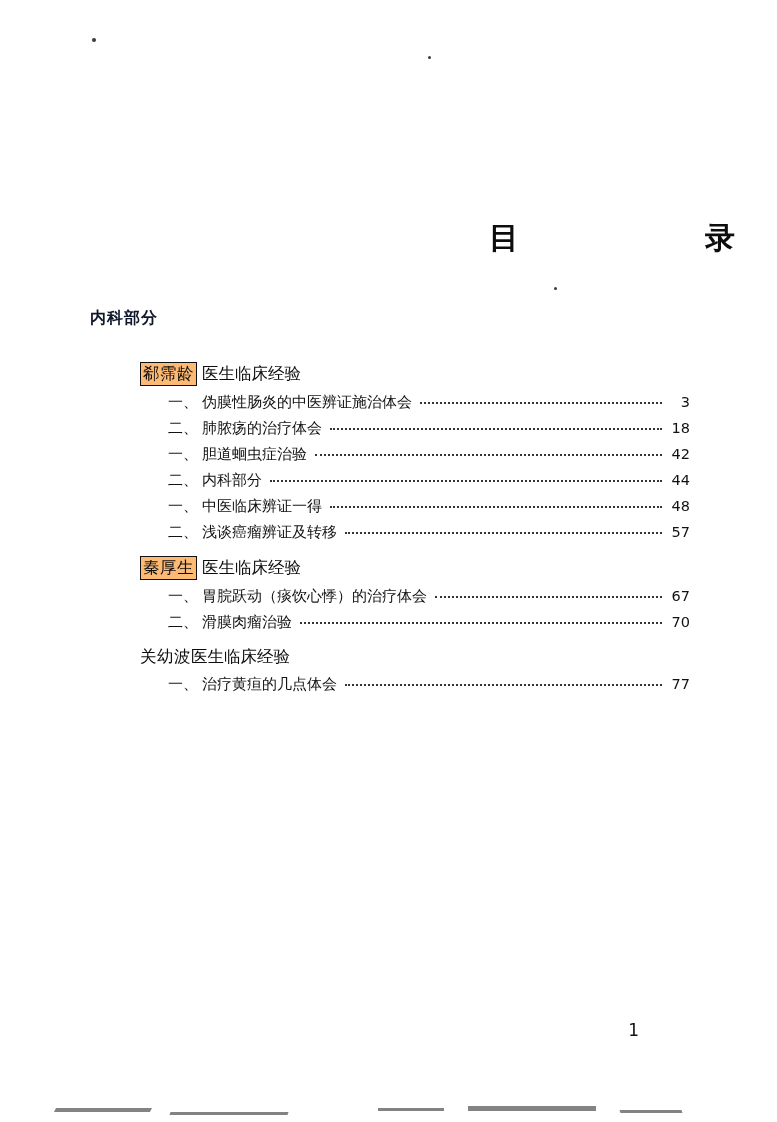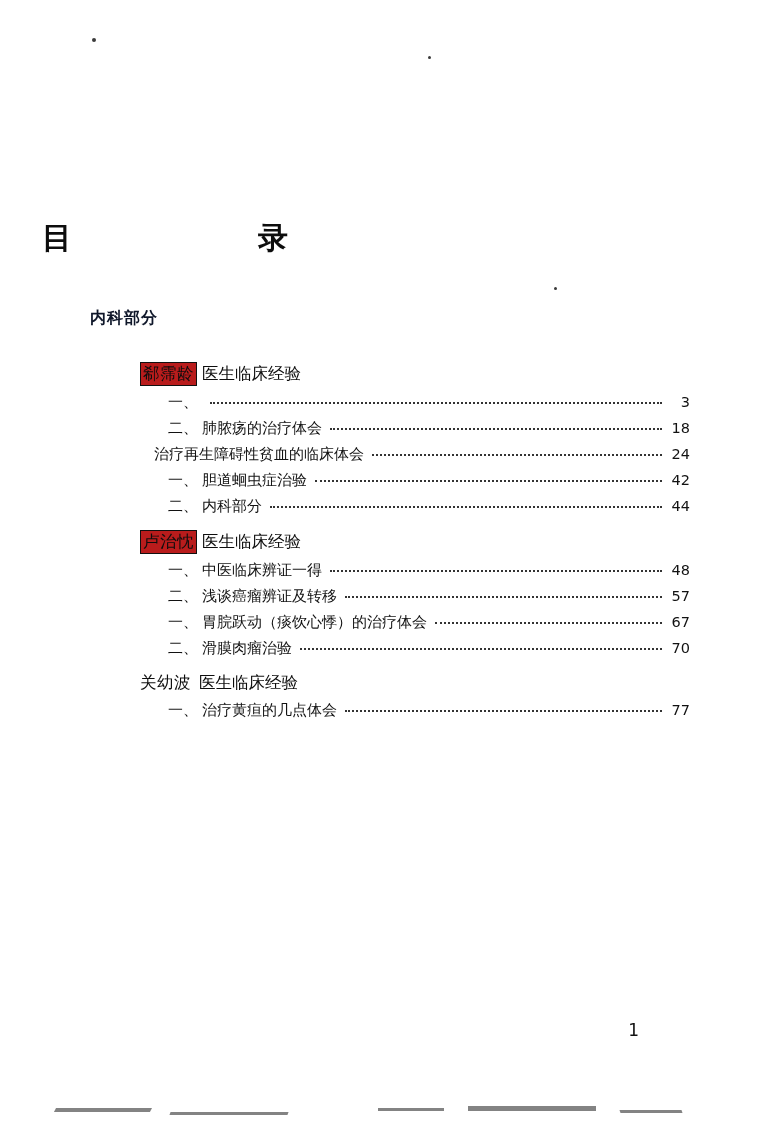--- a/index.html
+++ b/index.html
@@ -27,21 +27,21 @@
   }
   .speck-1 { left: 92px;  top: 38px;  width: 4px; height: 4px; }
   .speck-2 { left: 428px; top: 56px;  width: 3px; height: 3px; }
   .speck-3 { left: 554px; top: 287px; width: 3px; height: 3px; }
 
   .title {
     position: absolute;
     top: 218px;
     left: 0;
     right: 0;
-    text-align: left;
+    text-align: right;
     font-size: 30px;
     font-weight: bold;
     letter-spacing: 42px;
     text-indent: 42px;
     font-family: "DejaVu Sans", sans-serif;
     color: #0d0d0d;
   }
 
   .section-head {
     position: absolute;
@@ -68,28 +68,28 @@
     font-size: 16.5px;
     margin: 14px 0 6px 50px;
     white-space: nowrap;
     color: #0d0d0d;
   }
   .group-title .namebox {
     display: inline-block;
     border: 1.4px solid #111;
     padding: 0 2px;
     margin-right: 5px;
-    background: #b91c1c;
+    background: #fdba74;
     letter-spacing: 0.5px;
   }
   .group-title .namebox.plain {
     border: none;
     background: transparent;
     padding: 0;
-    margin-right: 8px;
+    margin-right: 0;
   }
 
   .entry {
     display: flex;
     align-items: baseline;
     font-size: 15px;
     margin: 7px 0 7px 0;
     white-space: nowrap;
     color: #121212;
   }
@@ -151,68 +151,63 @@
 
   <div class="title">目　　录</div>
 
   <div class="section-head">内科部分</div>
 
   <div class="toc">
       <div class="group">
         <div class="group-title"><span class="namebox">郗霈龄</span><span>医生临床经验</span></div>
         <div class="entry">
           <span class="num indent-num">一、</span>
+          <span class="etext">伪膜性肠炎的中医辨证施治体会</span>
           <span class="leader"></span>
           <span class="pg">3</span>
         </div>
         <div class="entry">
           <span class="num indent-num">二、</span>
           <span class="etext">肺脓疡的治疗体会</span>
           <span class="leader"></span>
           <span class="pg">18</span>
         </div>
       </div>
       <div class="group">
-        <div class="entry">
-          <span class="num indent-plain"></span>
-          <span class="etext">治疗再生障碍性贫血的临床体会</span>
-          <span class="leader"></span>
-          <span class="pg">24</span>
-        </div>
       </div>
       <div class="group">
         <div class="entry">
           <span class="num indent-num">一、</span>
           <span class="etext">胆道蛔虫症治验</span>
           <span class="leader"></span>
           <span class="pg">42</span>
         </div>
         <div class="entry">
           <span class="num indent-num">二、</span>
           <span class="etext">内科部分</span>
           <span class="leader"></span>
           <span class="pg">44</span>
         </div>
       </div>
       <div class="group">
-        <div class="group-title"><span class="namebox">卢治忱</span><span>医生临床经验</span></div>
         <div class="entry">
           <span class="num indent-num">一、</span>
           <span class="etext">中医临床辨证一得</span>
           <span class="leader"></span>
           <span class="pg">48</span>
         </div>
         <div class="entry">
           <span class="num indent-num">二、</span>
           <span class="etext">浅谈癌瘤辨证及转移</span>
           <span class="leader"></span>
           <span class="pg">57</span>
         </div>
       </div>
       <div class="group">
+        <div class="group-title"><span class="namebox">秦厚生</span><span>医生临床经验</span></div>
         <div class="entry">
           <span class="num indent-num">一、</span>
           <span class="etext">胃脘跃动（痰饮心悸）的治疗体会</span>
           <span class="leader"></span>
           <span class="pg">67</span>
         </div>
         <div class="entry">
           <span class="num indent-num">二、</span>
           <span class="etext">滑膜肉瘤治验</span>
           <span class="leader"></span>

